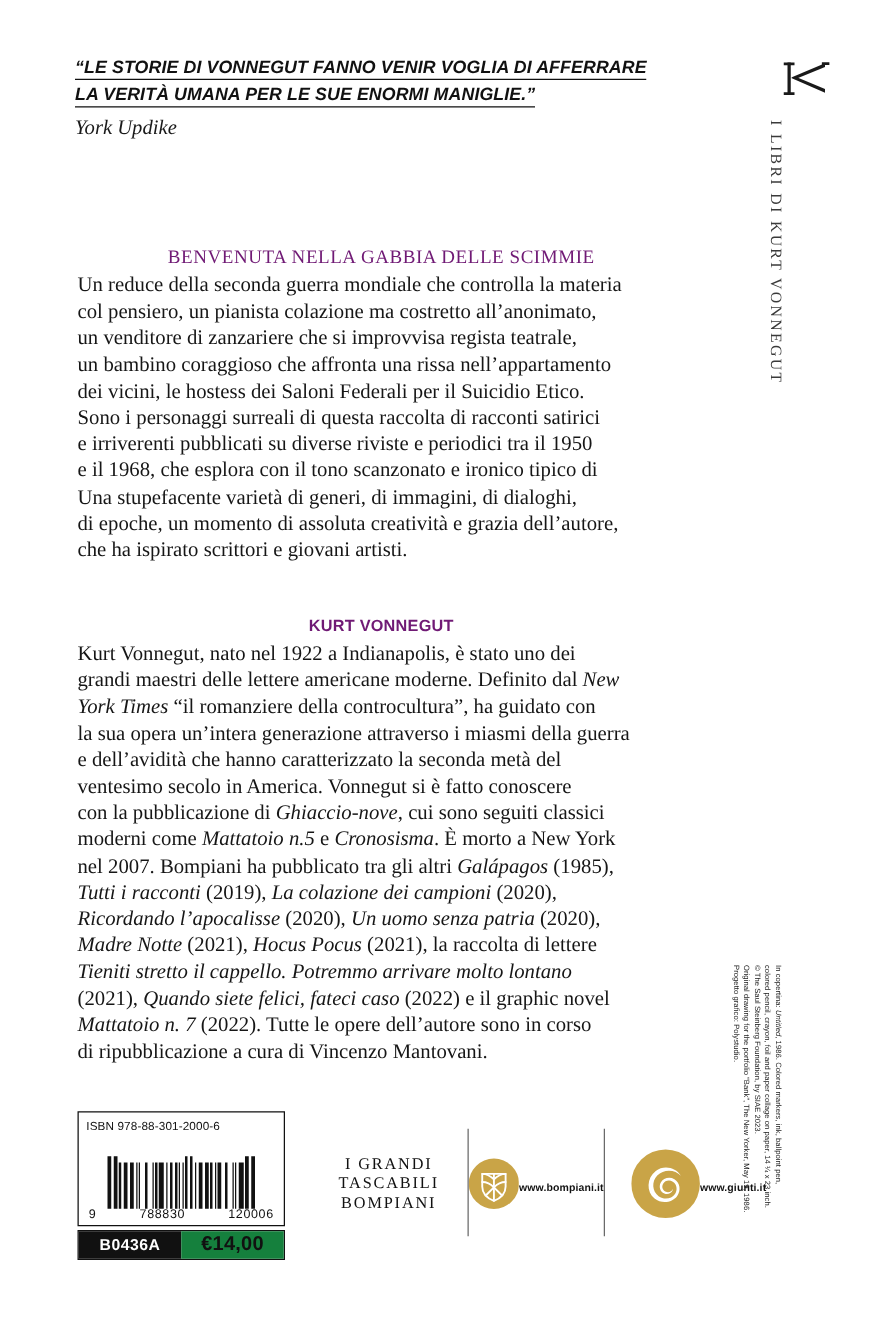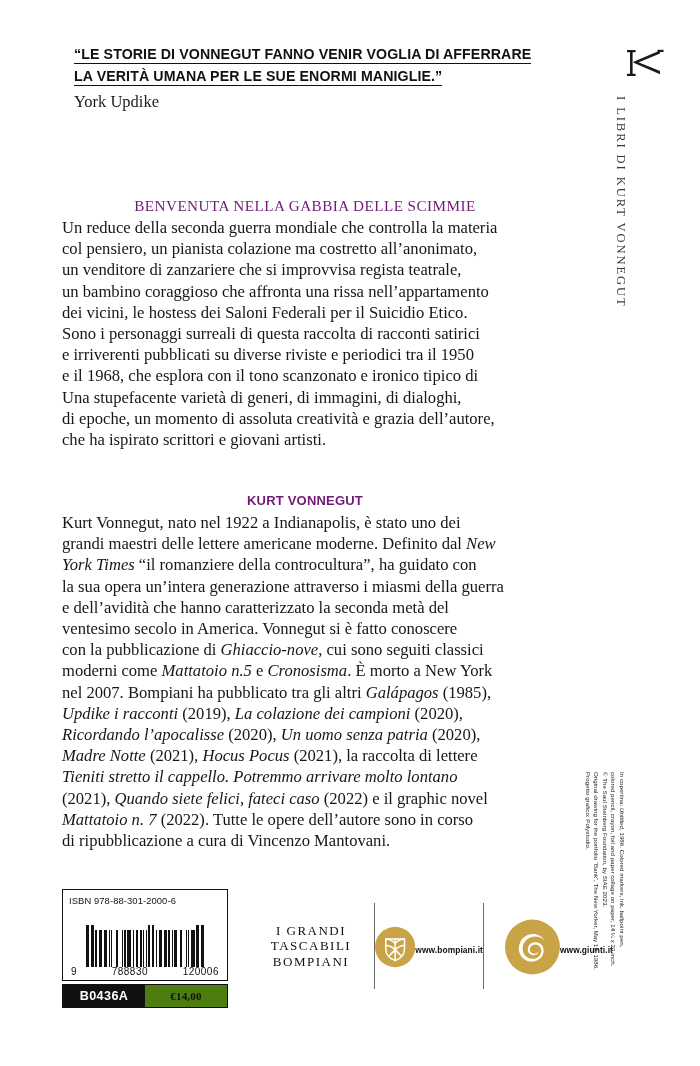--- a/index.html
+++ b/index.html
@@ -19,23 +19,24 @@
   
   .page {
     position: absolute;
     left: 0; top: 0;
     width: 700px; height: 1066px;
   }
 
   
   .quote-block {
     position: absolute;
-    left: 74px;
+    left: 60px;
     top: 44px;
     width: 480px;
+    font-style: italic;
   }
   .quote-line {
     font-family: "Liberation Sans", sans-serif;
     font-weight: bold;
     font-size: 14.2px;
     letter-spacing: 0.1px;
     line-height: 19px;
     color: #111111;
     display: inline;
     border-bottom: 1.4px solid #111111;
@@ -186,29 +187,29 @@
     flex: 1 1 50%;
     display: flex;
     align-items: center;
     justify-content: center;
     font-family: "Liberation Sans", sans-serif;
     font-weight: bold;
     font-size: 12.6px;
     letter-spacing: 0.4px;
   }
   .price-value {
-    background: #4d7c0f;
+    background: #15803d;
     color: #111;
     flex: 1 1 50%;
     display: flex;
     align-items: center;
     justify-content: center;
-    font-family: Liberation Serif, serif;
+    font-family: Liberation Sans, sans-serif;
     font-weight: bold;
-    font-size: 11px;
+    font-size: 16px;
     letter-spacing: 0.2px;
   }
 
   
   .imprint-cell {
     position: absolute;
     left: 186px;
     top: 14px;
     width: 126px;
     height: 86px;
@@ -284,21 +285,21 @@
     <div>
         <div class="body-line">Kurt Vonnegut, nato nel 1922 a Indianapolis, è stato uno dei</div>
         <div class="body-line">grandi maestri delle lettere americane moderne. Definito dal <em>New</em></div>
         <div class="body-line"><em>York Times</em> “il romanziere della controcultura”, ha guidato con</div>
         <div class="body-line">la sua opera un’intera generazione attraverso i miasmi della guerra</div>
         <div class="body-line">e dell’avidità che hanno caratterizzato la seconda metà del</div>
         <div class="body-line">ventesimo secolo in America. Vonnegut si è fatto conoscere</div>
         <div class="body-line">con la pubblicazione di <em>Ghiaccio-nove</em>, cui sono seguiti classici</div>
         <div class="body-line">moderni come <em>Mattatoio n.5</em> e <em>Cronosisma</em>. È morto a New York</div>
         <div class="body-line">nel 2007. Bompiani ha pubblicato tra gli altri <em>Galápagos</em> (1985),</div>
-        <div class="body-line"><em>Updike i racconti</em> (2019), <em>La colazione dei campioni</em> (2020),</div>
+        <div class="body-line"><em>Tutti i racconti</em> (2019), <em>La colazione dei campioni</em> (2020),</div>
         <div class="body-line"><em>Ricordando l’apocalisse</em> (2020), <em>Un uomo senza patria</em> (2020),</div>
         <div class="body-line"><em>Madre Notte</em> (2021), <em>Hocus Pocus</em> (2021), la raccolta di lettere</div>
         <div class="body-line"><em>Tieniti stretto il cappello. Potremmo arrivare molto lontano</em></div>
         <div class="body-line">(2021), <em>Quando siete felici, fateci caso</em> (2022) e il graphic novel</div>
         <div class="body-line"><em>Mattatoio n. 7</em> (2022). Tutte le opere dell’autore sono in corso</div>
         <div class="body-line">di ripubblicazione a cura di Vincenzo Mantovani.</div>
       </div>
   </div>
 
   <div class="rail">

